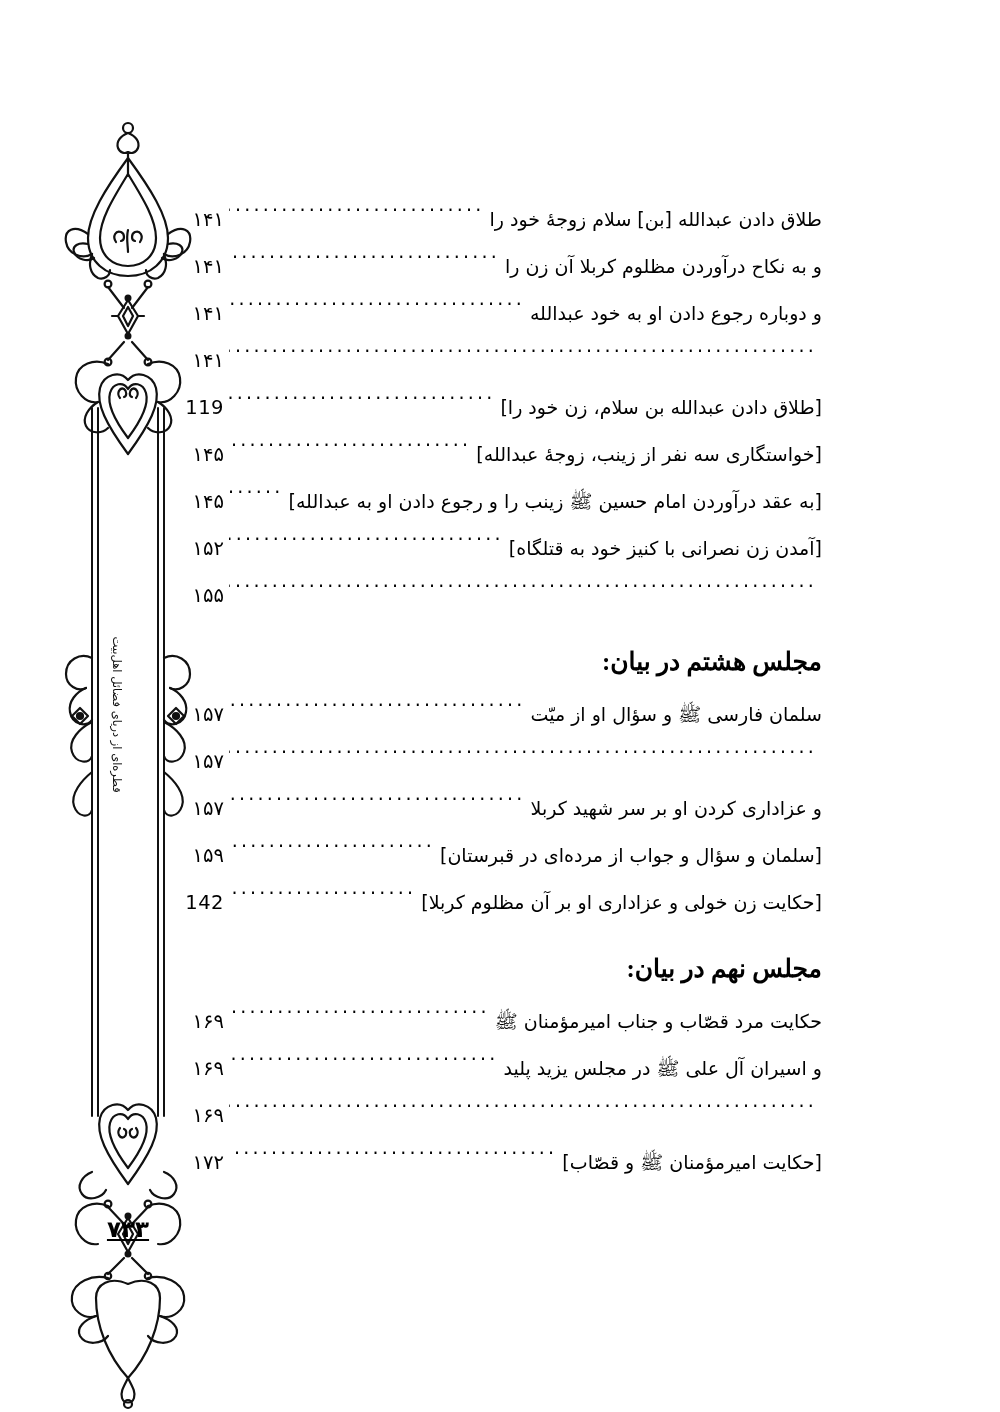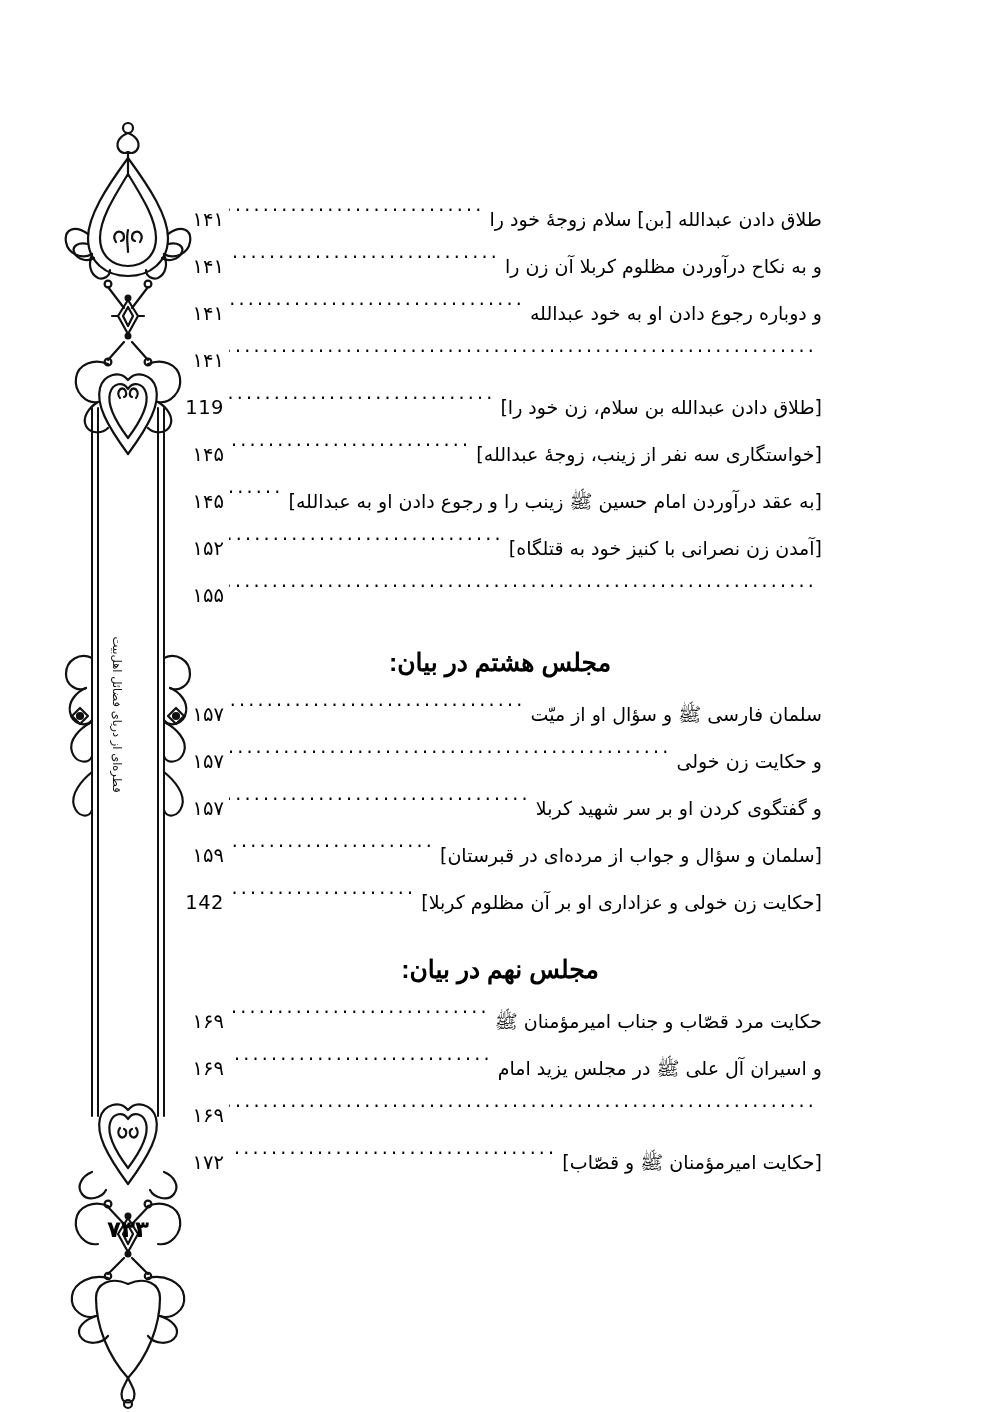--- a/index.html
+++ b/index.html
@@ -64,20 +64,21 @@
     position: absolute;
     left: 58px;
     top: 1216px;
     width: 140px;
     text-align: center;
     font-family: "DejaVu Sans", "Liberation Sans", sans-serif;
     font-size: 23px;
     font-weight: 700;
     color: #000;
     letter-spacing: 1px;
+    text-decoration: underline;
   }
 
   
   .toc {
     position: absolute;
     right: 178px;
     top: 196px;
     width: 644px;
     direction: rtl;
     text-align: right;
@@ -125,22 +126,21 @@
     min-width: 46px;
     text-align: right;
     font-size: 19.5px;
     letter-spacing: 0.5px;
     direction: ltr;
     unicode-bidi: isolate;
   }
 
   .toc-heading {
     width: 100%;
-    text-align: center;
-    font-family: Liberation Sans, sans-serif;
+    font-family: Liberation Serif, serif;
     font-size: 25px;
     font-weight: 700;
     color: #000;
     height: 72px;
     line-height: 86px;
     white-space: nowrap;
   }
 </style>
 </head>
 <body>
@@ -364,47 +364,46 @@
         <span class="entry-leader"></span>
         <span class="entry-page">۱۵۵</span>
       </div>
       <div class="toc-heading">مجلس هشتم در بیان:</div>
       <div class="toc-entry">
         <span class="entry-title">سلمان فارسی ﷺ و سؤال او از میّت</span>
         <span class="entry-leader"></span>
         <span class="entry-page">۱۵۷</span>
       </div>
       <div class="toc-entry">
-        <span class="entry-title">و حکایت زن خولی</span>
         <span class="entry-leader"></span>
         <span class="entry-page">۱۵۷</span>
       </div>
       <div class="toc-entry">
-        <span class="entry-title">و گفتگوی کردن او بر سر شهید کربلا</span>
+        <span class="entry-title">و عزاداری کردن او بر سر شهید کربلا</span>
         <span class="entry-leader"></span>
         <span class="entry-page">۱۵۷</span>
       </div>
       <div class="toc-entry">
         <span class="entry-title">[سلمان و سؤال و جواب از مرده‌ای در قبرستان]</span>
         <span class="entry-leader"></span>
         <span class="entry-page">۱۵۹</span>
       </div>
       <div class="toc-entry">
         <span class="entry-title">[حکایت زن خولی و عزاداری او بر آن مظلوم کربلا]</span>
         <span class="entry-leader"></span>
         <span class="entry-page">142</span>
       </div>
       <div class="toc-heading">مجلس نهم در بیان:</div>
       <div class="toc-entry">
         <span class="entry-title">حکایت مرد قصّاب و جناب امیرمؤمنان ﷺ</span>
         <span class="entry-leader"></span>
         <span class="entry-page">۱۶۹</span>
       </div>
       <div class="toc-entry">
-        <span class="entry-title">و اسیران آل علی ﷺ در مجلس یزید امام</span>
+        <span class="entry-title">و اسیران آل علی ﷺ در مجلس یزید پلید</span>
         <span class="entry-leader"></span>
         <span class="entry-page">۱۶۹</span>
       </div>
       <div class="toc-entry">
         <span class="entry-leader"></span>
         <span class="entry-page">۱۶۹</span>
       </div>
       <div class="toc-entry">
         <span class="entry-title">[حکایت امیرمؤمنان ﷺ و قصّاب]</span>
         <span class="entry-leader"></span>

